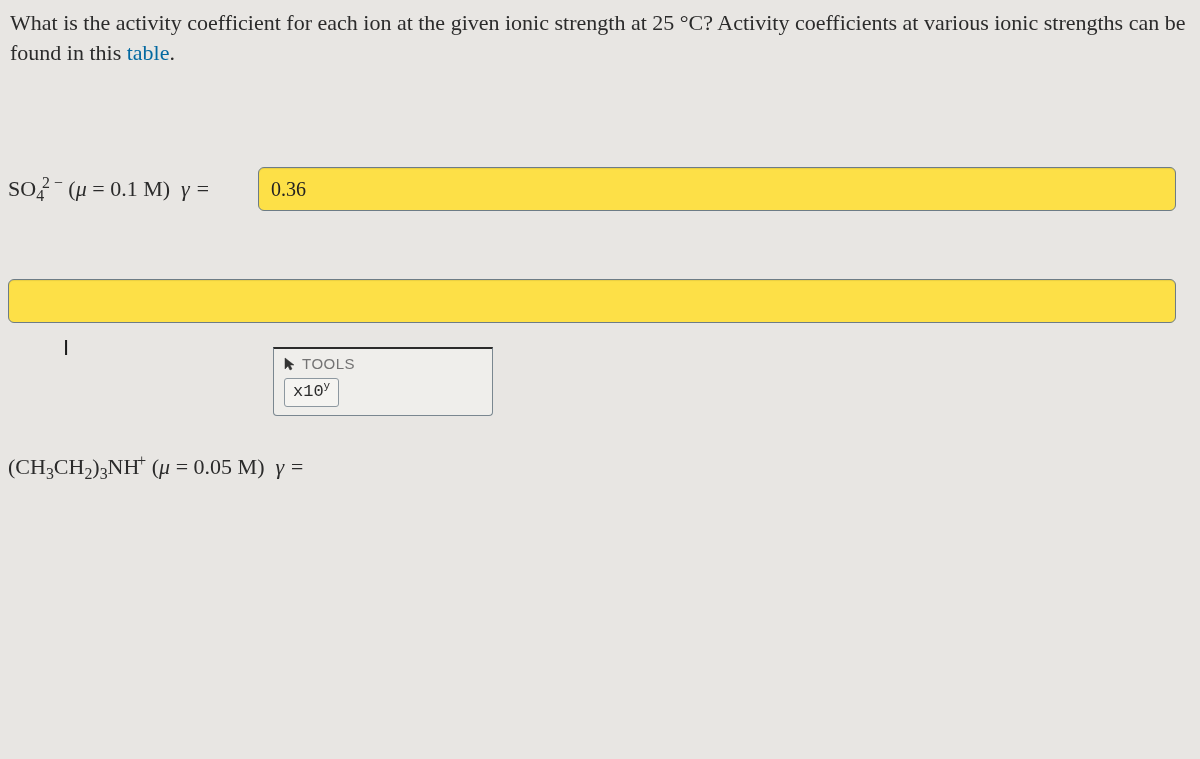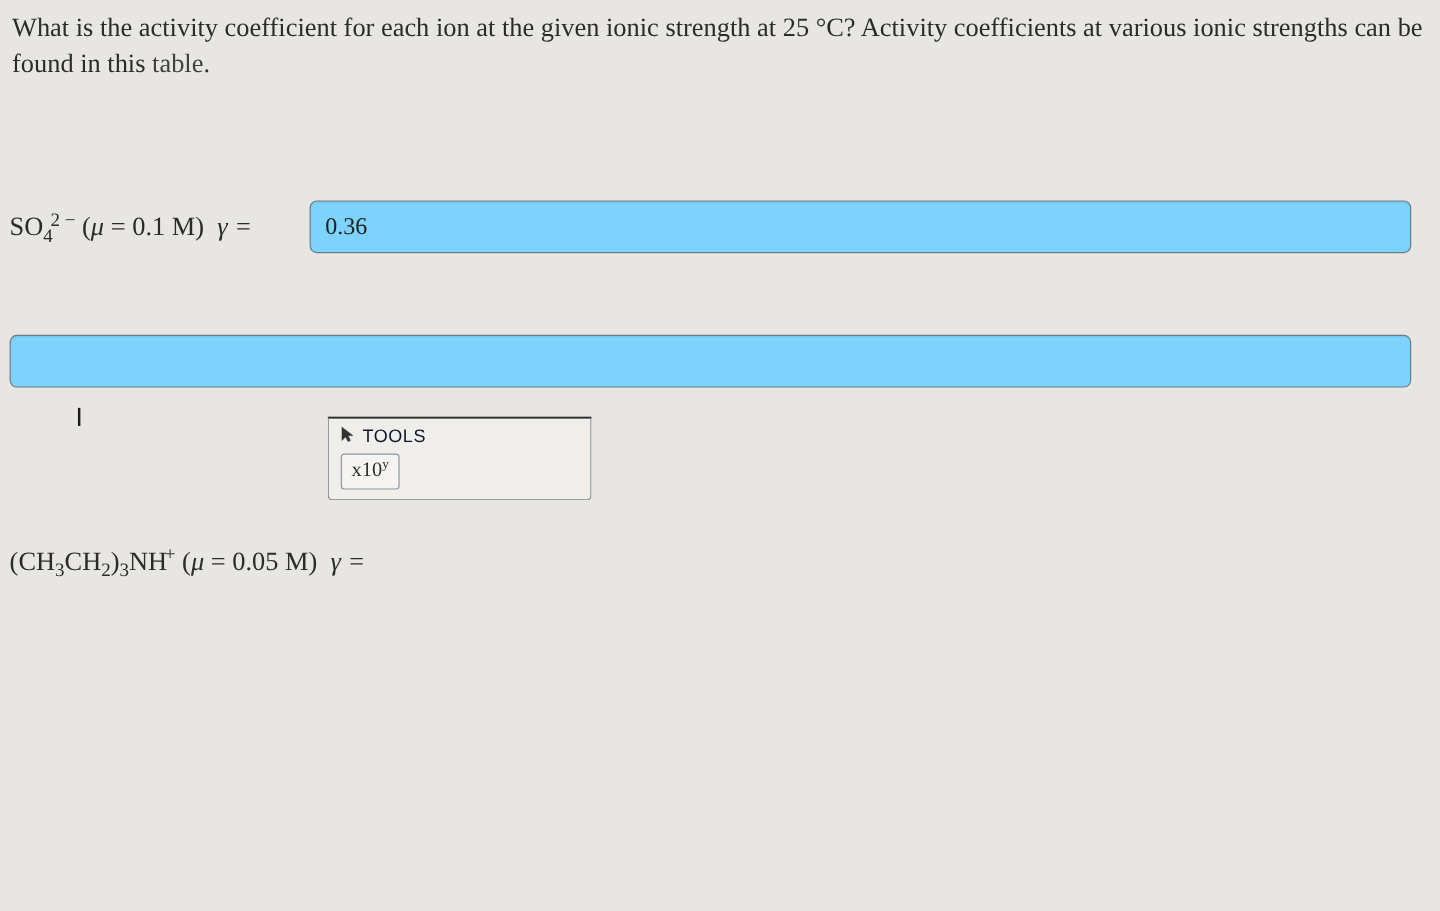--- a/index.html
+++ b/index.html
@@ -12,21 +12,21 @@
     color: #2b2b2b;
     position: relative;
     overflow: hidden;
   }
   .question {
     padding: 8px 10px 0 10px;
     font-size: 22px;
     line-height: 1.35;
   }
   .question .link {
-    color: #404040;
+    color: #0369a1;
     text-decoration: none;
     cursor: pointer;
     font-family: Liberation Serif, serif;
   }
   .rows {
     padding: 40px 18px 0 8px;
   }
   .row {
     display: flex;
     align-items: center;
@@ -39,21 +39,21 @@
     min-width: 250px;
     white-space: nowrap;
   }
   .label-small { min-width: 380px; }
   .gamma { font-style: italic; }
   input.answer {
     flex: 1 1 auto;
     height: 44px;
     border: 1px solid #6d7c86;
     border-radius: 6px;
-    background: #7dd3fc;
+    background: #fde047;
     font-size: 20px;
     padding: 0 12px;
     font-family: "Times New Roman", Georgia, serif;
     color: #222;
     margin-right: 6px;
     box-shadow: inset 0 1px 1px rgba(0,0,0,0.08);
   }
   .cursor-mark {
     font-family: Arial, sans-serif;
     font-size: 22px;
@@ -67,34 +67,35 @@
     border: 1px solid #7a8790;
     border-top: 2px solid #2b2b2b;
     border-radius: 0 0 4px 4px;
     background: #efeeeb;
     padding: 6px 10px 8px 10px;
   }
   .tools-title {
     font-family: Arial, Helvetica, sans-serif;
     font-size: 15px;
     letter-spacing: 0.5px;
-    color: #0f172a;
+    color: #737373;
     display: flex;
+    align-items: center;
     gap: 6px;
   }
   .tools-title svg { flex: 0 0 auto; }
   .tool-btn {
     margin-top: 6px;
     display: inline-block;
     border: 1px solid #8d98a0;
     border-radius: 3px;
     background: #f5f4f1;
     padding: 3px 8px 5px 8px;
     font-size: 17px;
-    font-family: Liberation Serif, serif;
+    font-family: Liberation Mono, monospace;
     cursor: pointer;
   }
   .tool-btn sup { font-size: 11px; }
   sub, sup { line-height: 0; font-size: 0.72em; }
   .ion sup { margin-left: -2px; }
 </style>
 </head>
 <body>
 
 <div class="question">

